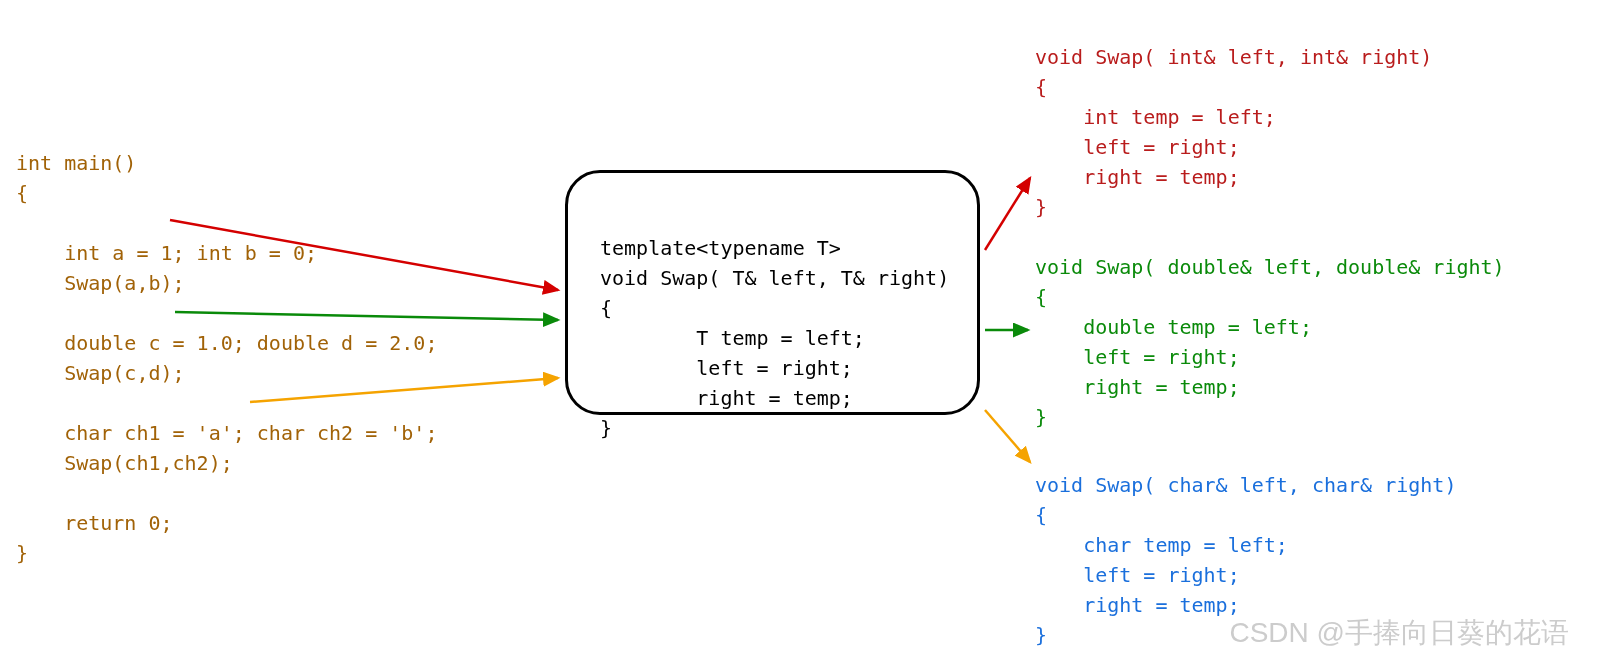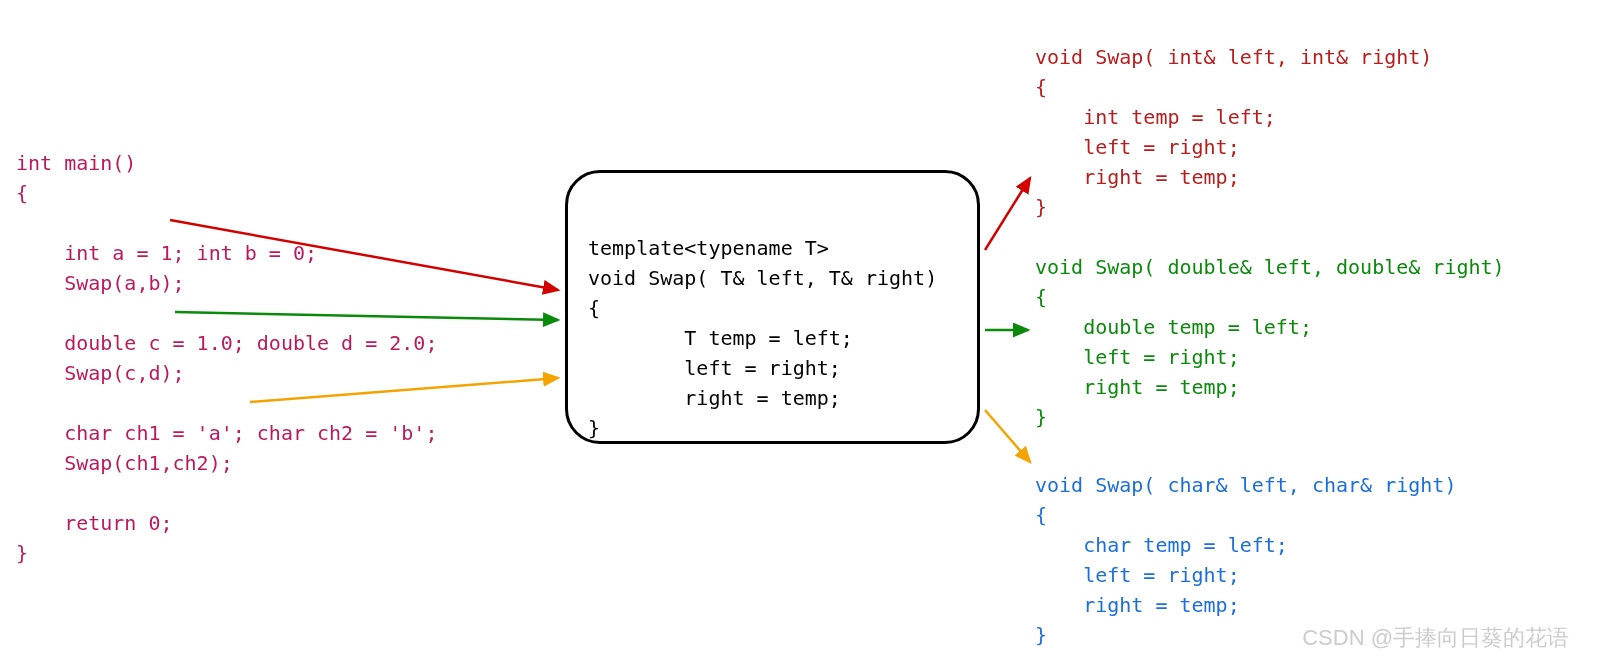--- a/index.html
+++ b/index.html
@@ -1,24 +1,24 @@
 <!DOCTYPE html>
 <html><head>
 <meta charset="utf-8">
 <style>
   html,body{margin:0;padding:0;background:#fff;font-family:Consolas,Menlo,monospace;font-size:20px;line-height:1.5}
   .stage{position:relative;width:1599px;height:660px}
   .code{position:absolute;white-space:pre}
-  .purple{color:#be185d}
+  .purple{color:#a16207}
   .red{color:#b91c1c}
   .green{color:#0a8a0a}
   .blue{color:#1a6fdc}
   .black{color:#000}
-  .template-box{position:absolute;left:565px;top:170px;width:415px;height:274px;border:3px solid #000;border-radius:35px;padding:30px 20px 20px 20px;box-sizing:border-box}
-  .watermark{position:absolute;right:30px;bottom:6px;color:#ccc;font-family:sans-serif;font-size:22px}
+  .template-box{position:absolute;left:565px;top:170px;width:415px;height:245px;border:3px solid #000;border-radius:35px;padding:30px 20px 20px 32px;box-sizing:border-box}
+  .watermark{position:absolute;right:30px;bottom:6px;color:#ccc;font-family:sans-serif;font-size:28px}
   svg.arrows{position:absolute;left:0;top:0;width:1599px;height:660px;pointer-events:none}
 </style>
 </head>
 <body>
 <div class="stage">
 
 <div class="code purple" style="left:16px;top:118px">
 <span>int main()</span>
 <span>{</span>
 

